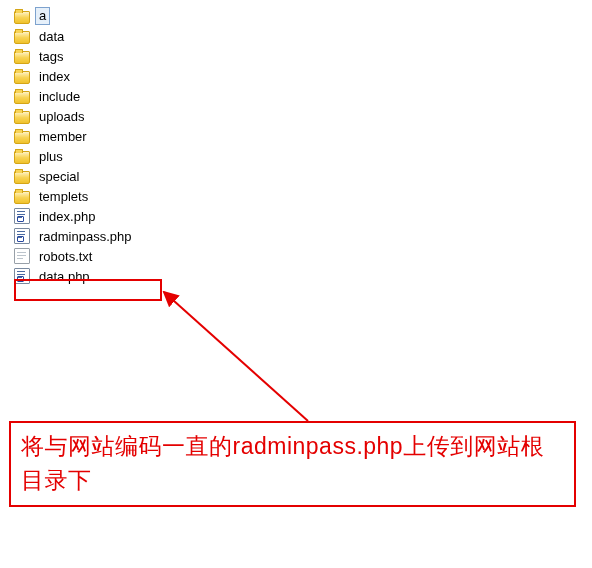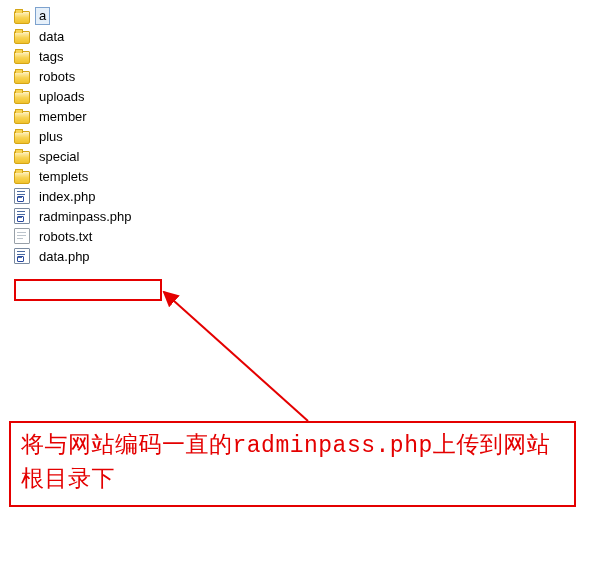--- a/index.html
+++ b/index.html
@@ -101,21 +101,21 @@
       pointer-events: none;
     }
     
     .annotation-instruction {
       position: absolute;
       border: 2px solid #e40000;
       color: #e40000;
       font-size: 23px;
       line-height: 34px;
       padding: 6px 10px 8px 10px;
-      font-family: Liberation Mono, monospace;
+      font-family: Liberation Sans, sans-serif;
       letter-spacing: 0.5px;
     }
     .arrow-svg {
       position: absolute;
       pointer-events: none;
     }
   </style>
 </head>
 <body>
 
@@ -127,21 +127,25 @@
   <li class="file-item">
     <span class="icon folder-icon"></span>
     <span class="label-wrap"><span>data</span></span>
   </li>
   <li class="file-item">
     <span class="icon folder-icon"></span>
     <span class="label-wrap"><span>tags</span></span>
   </li>
   <li class="file-item">
     <span class="icon folder-icon"></span>
-    <span class="label-wrap"><span>robots</span></span>
+    <span class="label-wrap"><span>index</span></span>
+  </li>
+  <li class="file-item">
+    <span class="icon folder-icon"></span>
+    <span class="label-wrap"><span>include</span></span>
   </li>
   <li class="file-item">
     <span class="icon folder-icon"></span>
     <span class="label-wrap"><span>uploads</span></span>
   </li>
   <li class="file-item">
     <span class="icon folder-icon"></span>
     <span class="label-wrap"><span>member</span></span>
   </li>
   <li class="file-item">

